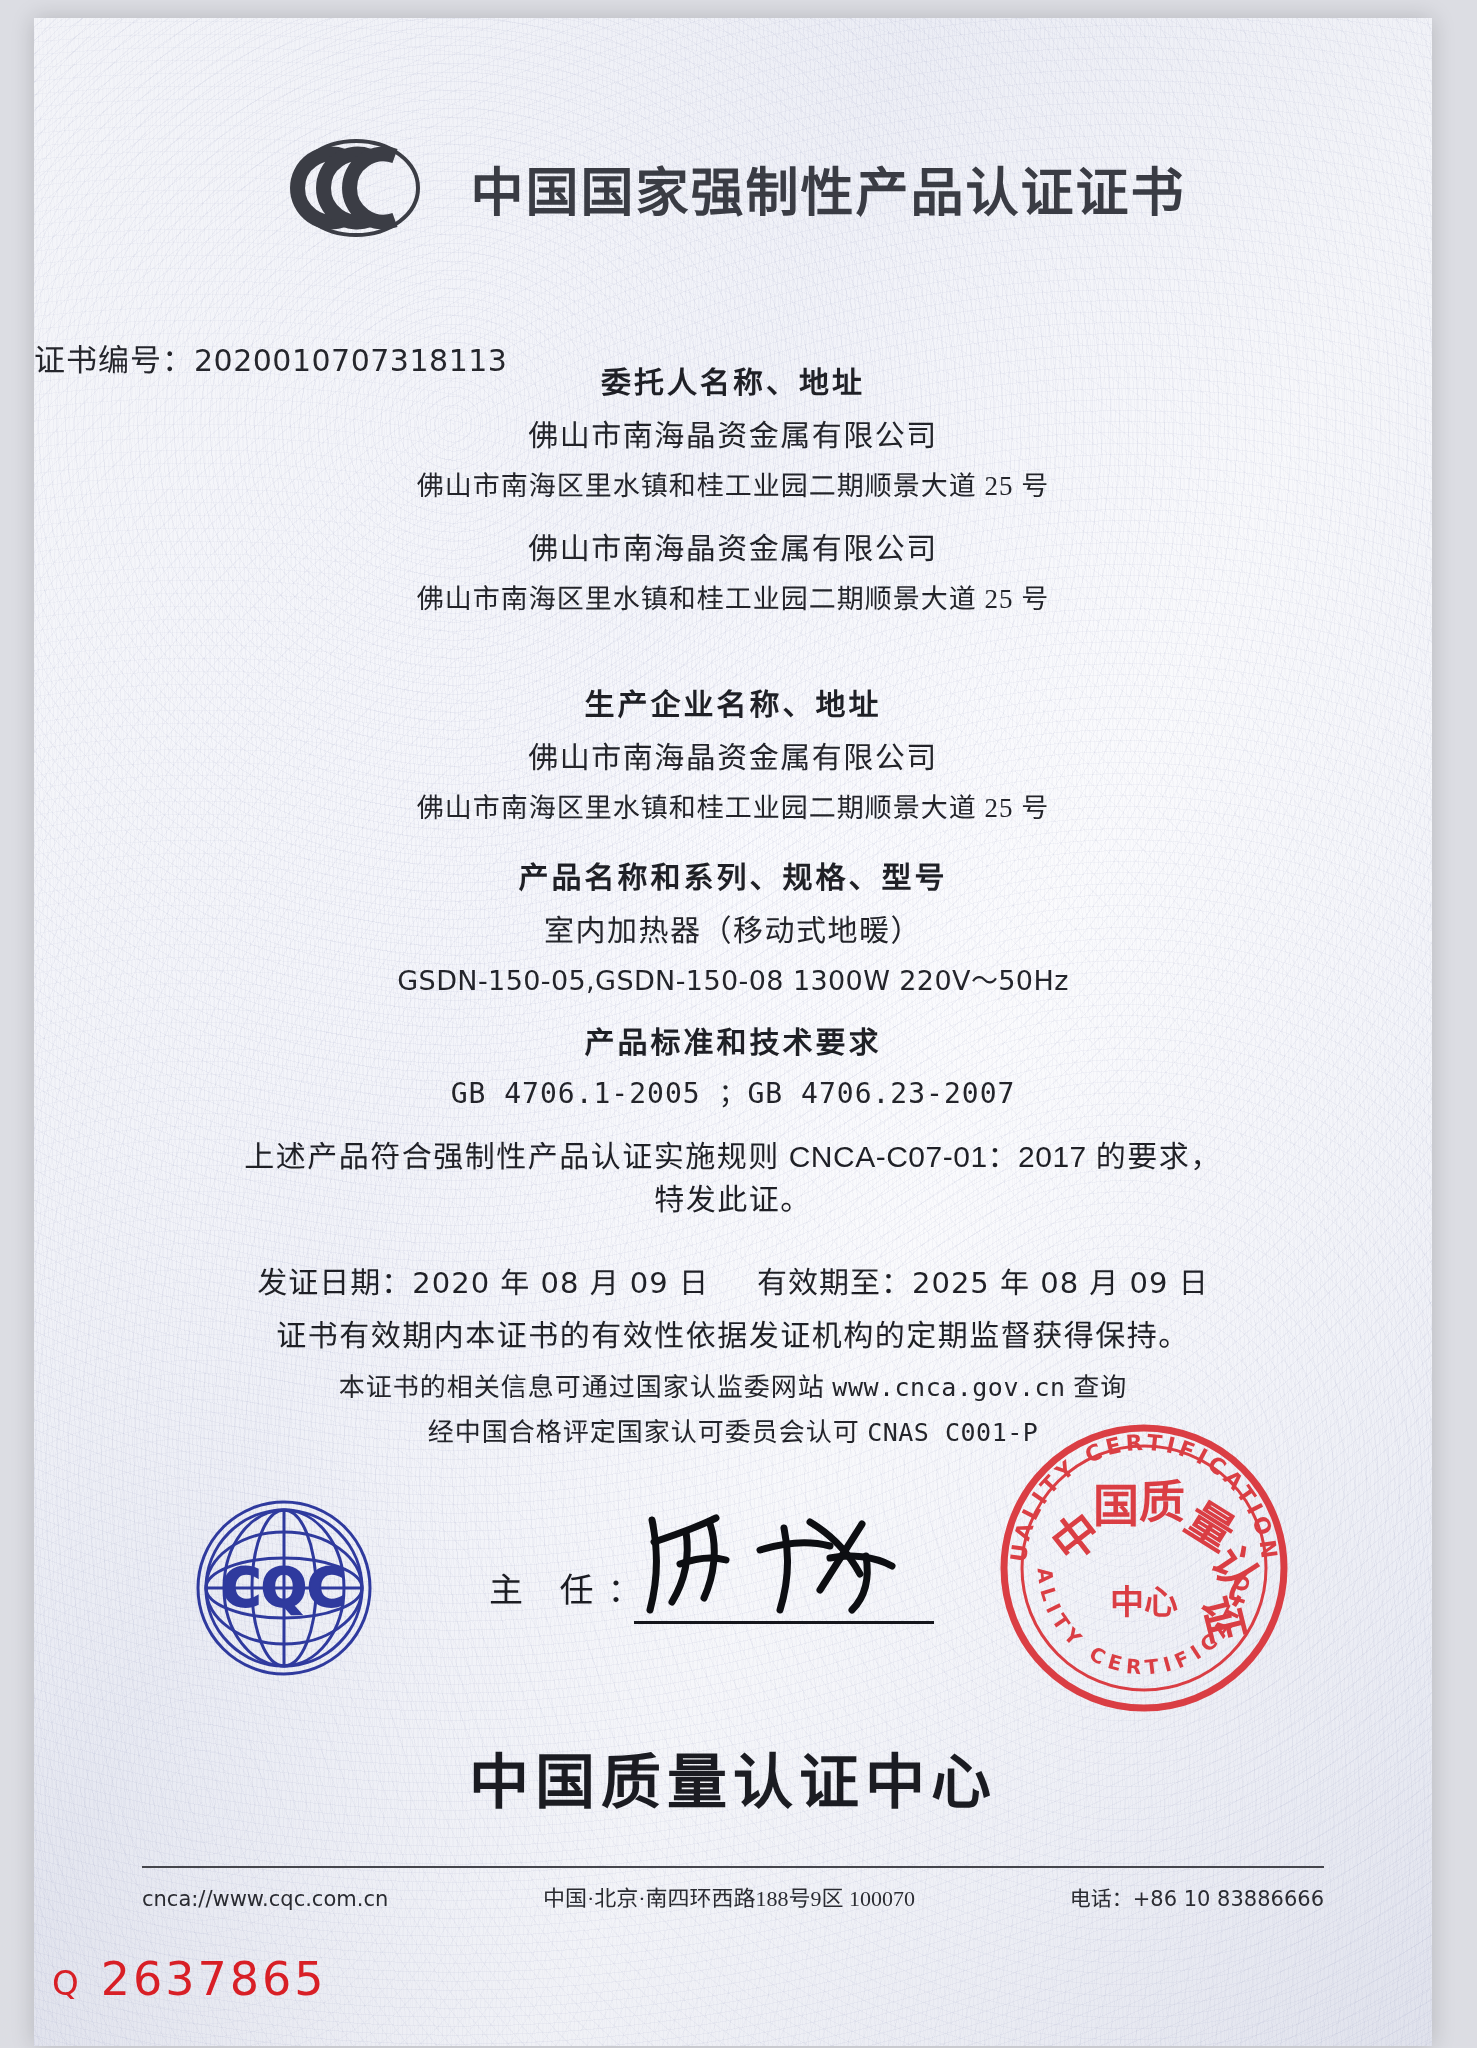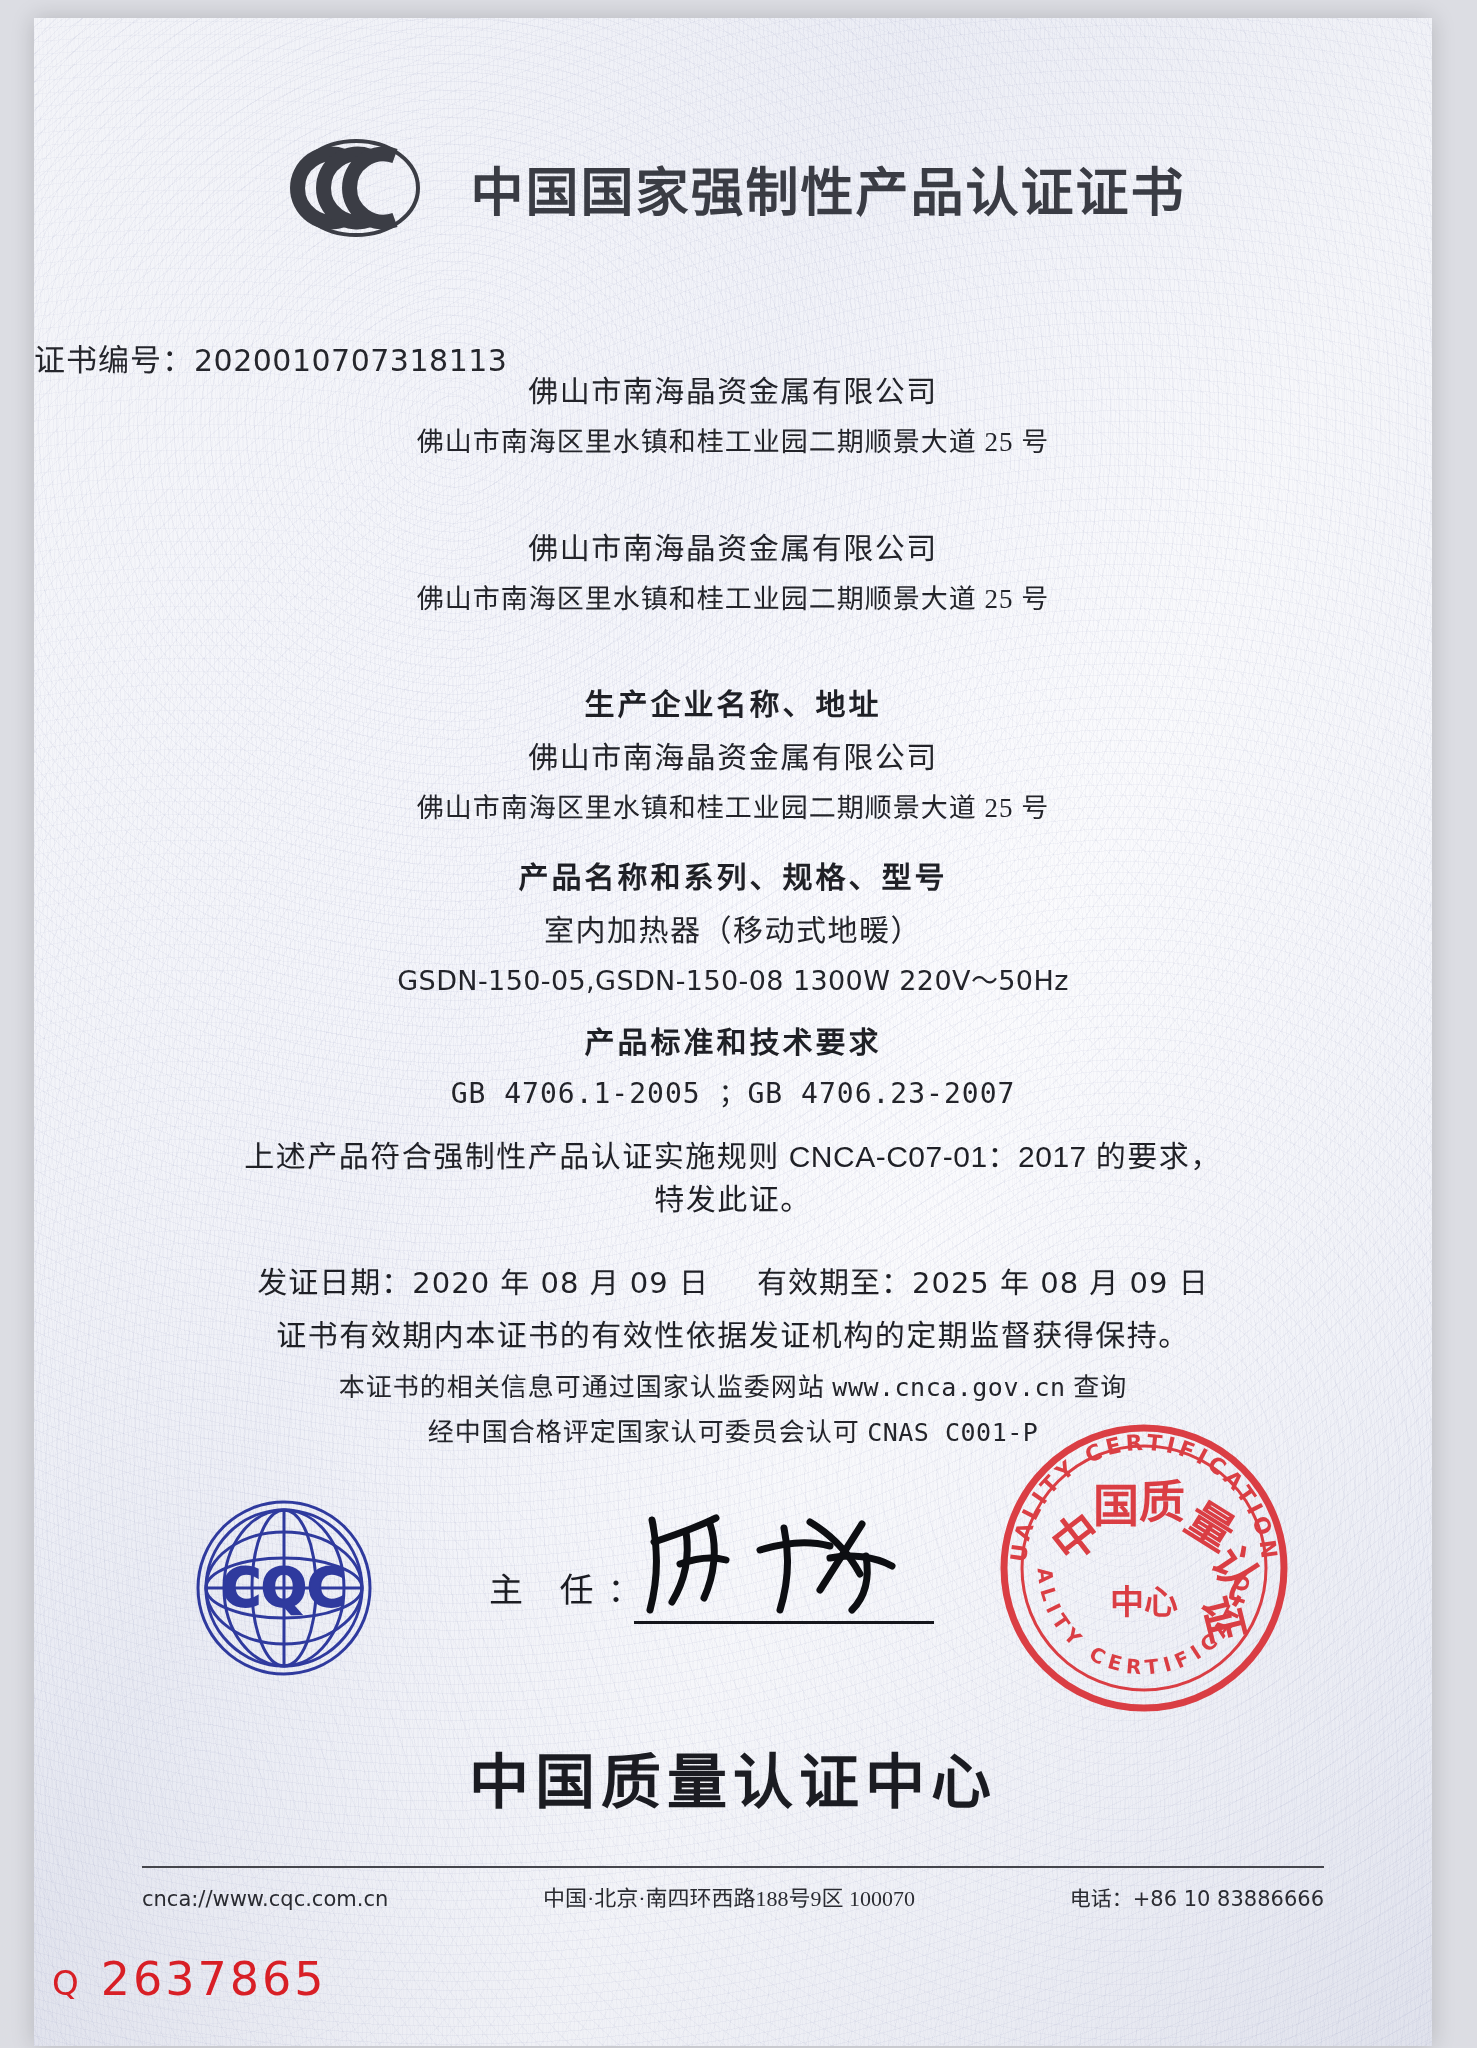--- a/index.html
+++ b/index.html
@@ -296,20 +296,21 @@
           </svg>
         </span>
         <span class="main-title">中国国家强制性产品认证证书</span>
       </div>
 
       <div class="cert-no">
         <span>证书编号：</span><span class="num">2020010707318113</span>
       </div>
 
       <div class="block" style="top:340px;">
+        <div class="lbl">委托人名称、地址</div>
         <div class="val">佛山市南海晶资金属有限公司</div>
         <div class="val addr">佛山市南海区里水镇和桂工业园二期顺景大道 25 号</div>
       </div>
 
       <div class="block" style="top:497px;">
         <div class="val">佛山市南海晶资金属有限公司</div>
         <div class="val addr">佛山市南海区里水镇和桂工业园二期顺景大道 25 号</div>
       </div>
 
       <div class="block" style="top:662px;">

